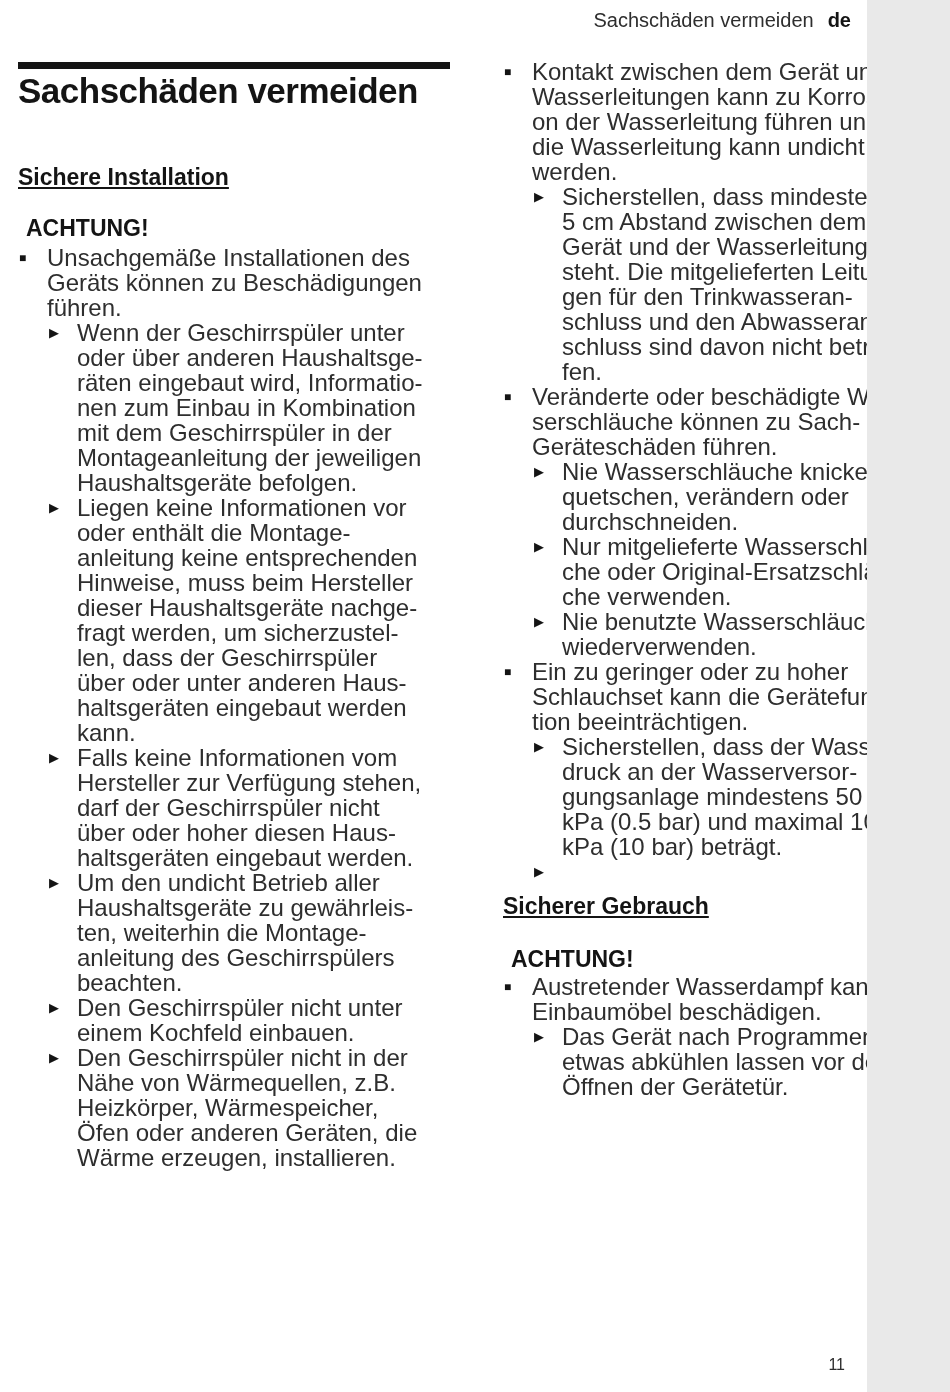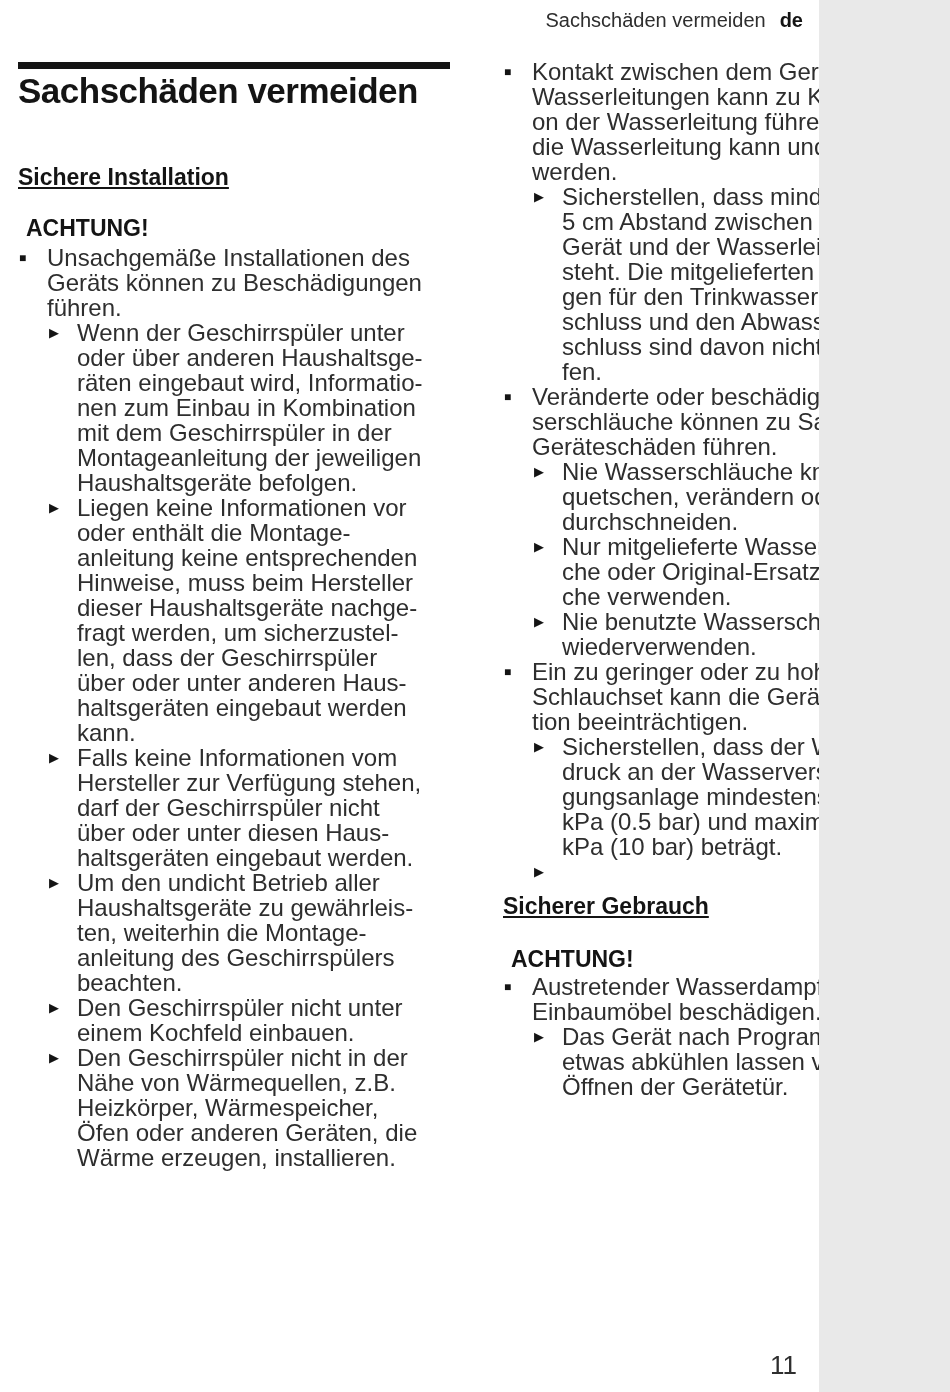--- a/index.html
+++ b/index.html
@@ -8,20 +8,21 @@
   }
   html,body{margin:0;padding:0;}
   body{background:#e9e9e9;}
   .page{
     position:relative;
     width:819px;height:1392px;
     background:#ffffff;
     font-family:"Liberation Sans", sans-serif;
     color:var(--text-color);
     overflow:hidden;
+    padding-left:48px;
   }
   
   .running-header{
     position:absolute;top:8px;right:16px;
     font-size:20px;line-height:24px;
     color:var(--text-color);
     white-space:nowrap;
   }
   .running-header .lang{
     font-weight:bold;color:var(--heading-color);
@@ -72,21 +73,21 @@
   }
   .li .marker{
     position:absolute;left:1px;top:7px;
     font-size:12px;line-height:12px;
     color:var(--heading-color);
   }
   .li.l2{padding-left:59px;}
   .li.l2 .marker{left:31px;top:6px;font-size:13px;line-height:14px;}
   .page-number{
     position:absolute;right:22px;top:1352px;
-    font-size:26px;line-height:26px;
+    font-size:16px;line-height:26px;
     color:var(--text-color);
   }
 </style>
 </head>
 <body>
 
 <div class="page">
 
   <div class="running-header">
     <span>Sachschäden vermeiden</span><span class="lang">de</span>
@@ -126,21 +127,21 @@
 len, dass der Geschirrspüler
 über oder unter anderen Haus-
 haltsgeräten eingebaut werden
 kann.</p>
       </div>
       <div class="li l2">
         <span class="marker">▶</span>
         <p class="txt">Falls keine Informationen vom
 Hersteller zur Verfügung stehen,
 darf der Geschirrspüler nicht
-über oder unter diesen Haus-
+über oder hoher diesen Haus-
 haltsgeräten eingebaut werden.</p>
       </div>
       <div class="li l2">
         <span class="marker">▶</span>
         <p class="txt">Um den undicht Betrieb aller
 Haushaltsgeräte zu gewährleis-
 ten, weiterhin die Montage-
 anleitung des Geschirrspülers
 beachten.</p>
       </div>

